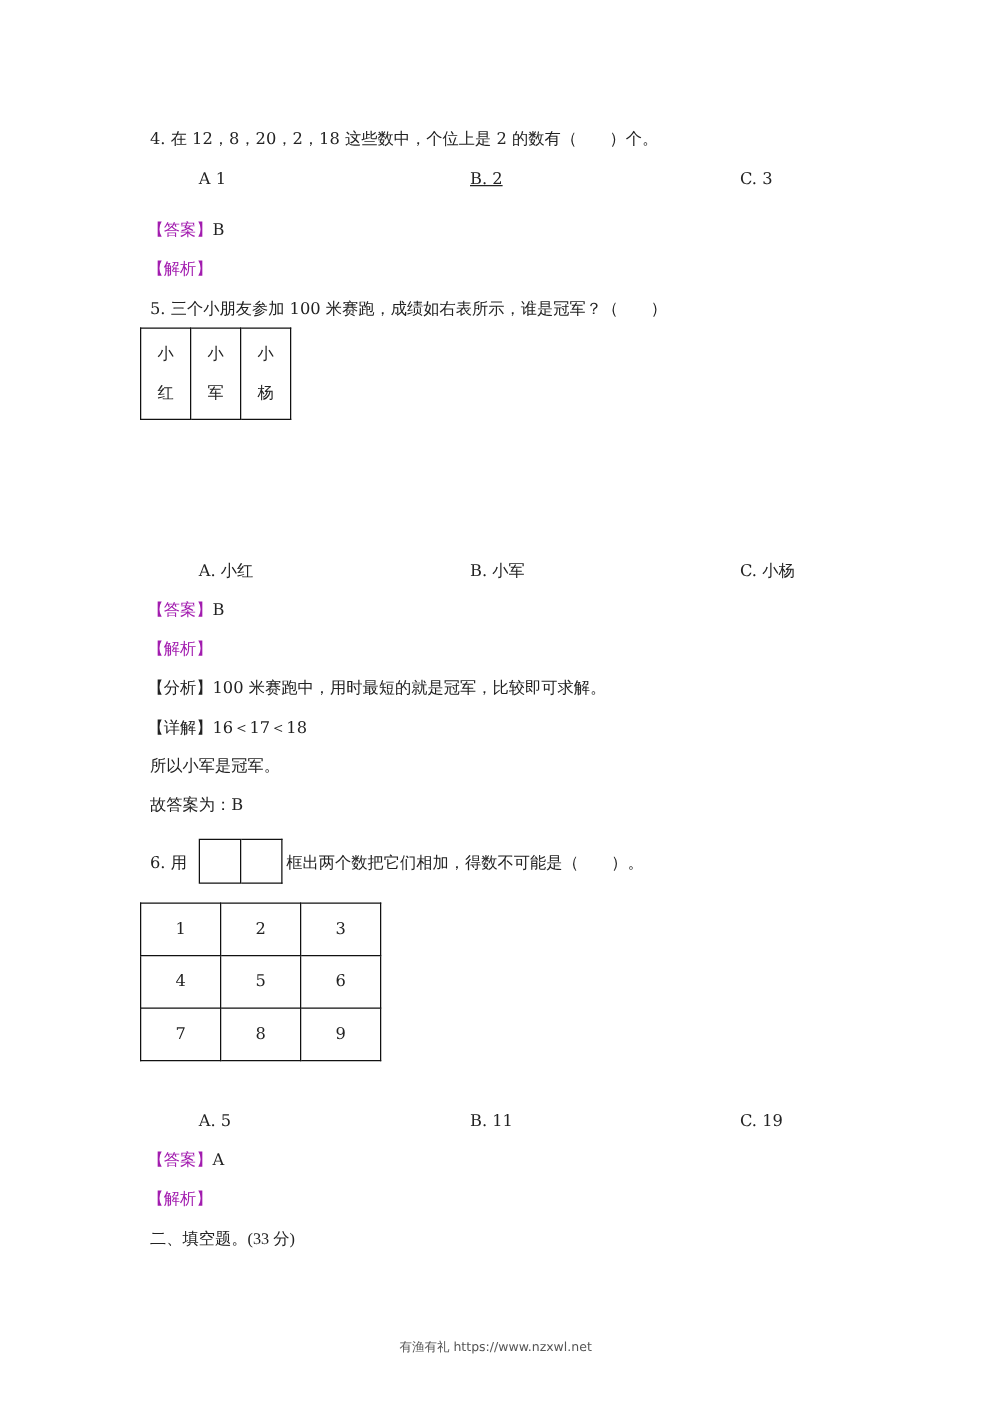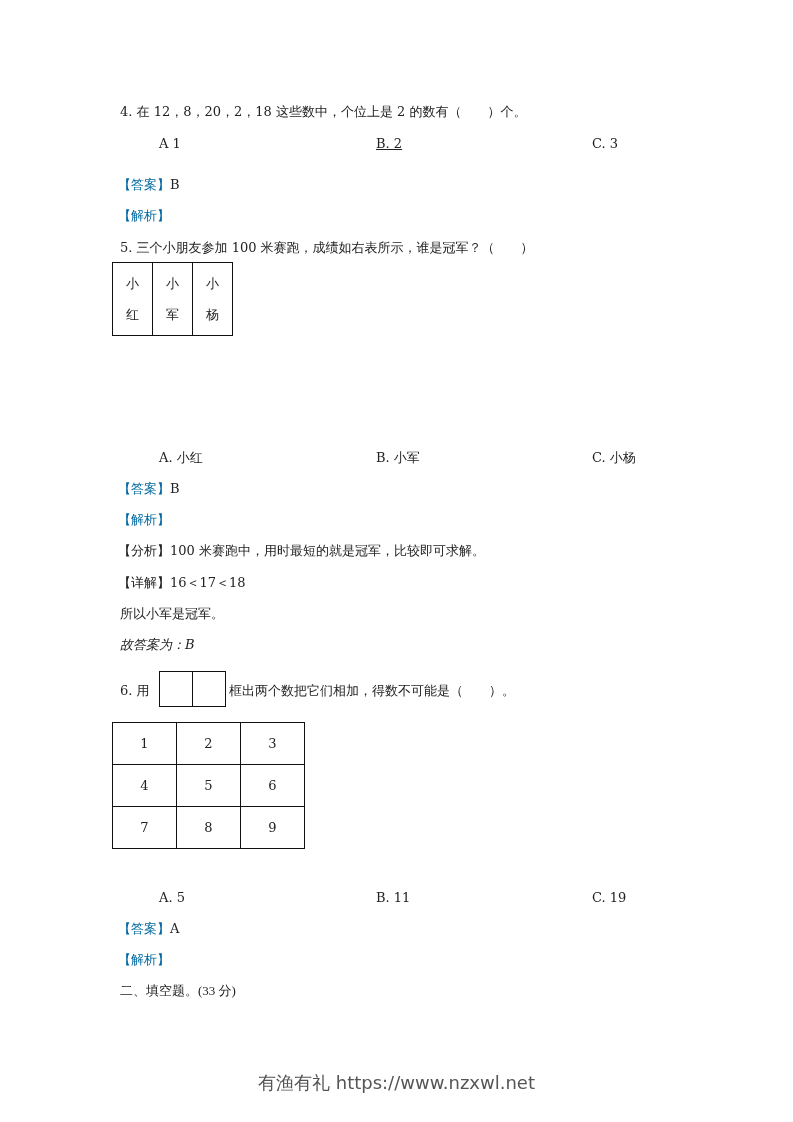--- a/index.html
+++ b/index.html
@@ -2,31 +2,31 @@
 <html><head>
   <meta charset="utf-8">
   <style>
     html, body { margin: 0; padding: 0; background: #ffffff; }
     body {
       width: 793px; height: 1122px; position: relative; overflow: hidden;
       font-family: "DejaVu Serif", "Liberation Serif", serif;
       color: #222222; font-size: 13px;
     }
     .abs { position: absolute; white-space: nowrap; line-height: 16px; }
-    .tag { color: #0369a1; }
+    .tag { color: #a21caf; }
     .opt { position: absolute; white-space: nowrap; line-height: 16px; margin-left: 39px; }
     table.grid { position: absolute; border-collapse: collapse; }
     table.grid td { border: 1.3px solid #111; text-align: center; vertical-align: middle; padding: 0; font-size: 13px; }
     .t5 td { width: 39px; height: 72px; line-height: 31px; }
     .t6 td { width: 63px; height: 41px; }
     .frame { position: absolute; display: flex; }
     .frame div { width: 32px; height: 34px; border: 1.3px solid #111; }
     .frame div + div { border-left: none; }
     .footer { position: absolute; left: 0; width: 793px; top: 1071px; text-align: center;
-      font-family: "DejaVu Sans", "Liberation Sans", sans-serif; font-size: 18px; color: #555; }
+      font-family: "DejaVu Sans", "Liberation Sans", sans-serif; font-size: 10px; color: #555; }
   </style>
 </head>
 <body>
 
 <div class="abs" style="left:120px; top:104px;">4. 在 12，8，20，2，18 这些数中，个位上是 2 的数有（　　）个。</div>
 <div class="opt" style="left:120px; top:136px;">A  1</div>
 <div class="opt" style="left:337px; top:136px;text-decoration:underline;">B. 2</div>
 <div class="opt" style="left:553px; top:136px;">C. 3</div>
 <div class="abs" style="left:118px; top:177px;">
   <span class="tag">【答案】</span><span>B</span>
@@ -50,21 +50,21 @@
   <span class="tag">【答案】</span><span>B</span>
 </div>
 <div class="abs tag" style="left:118px; top:512px;">【解析】</div>
 <div class="abs" style="left:118px; top:543px;">
   <span>【分析】</span><span>100 米赛跑中，用时最短的就是冠军，比较即可求解。</span>
 </div>
 <div class="abs" style="left:118px; top:575px;">
   <span>【详解】</span><span>16＜17＜18</span>
 </div>
 <div class="abs" style="left:120px; top:606px;">所以小军是冠军。</div>
-<div class="abs" style="left:120px; top:637px;font-style:italic;">故答案为：B</div>
+<div class="abs" style="left:120px; top:637px;">故答案为：B</div>
 
 <div class="abs" style="left:120px; top:683px;">6. 用</div>
 <div class="frame" style="left:159px; top:671px;">
     <div></div>
     <div></div>
   </div>
 <div class="abs" style="left:229px; top:683px;">框出两个数把它们相加，得数不可能是（　　）。</div>
 <table class="grid t6" style="left:112px; top:722px;">
   <tbody>
       <tr>

